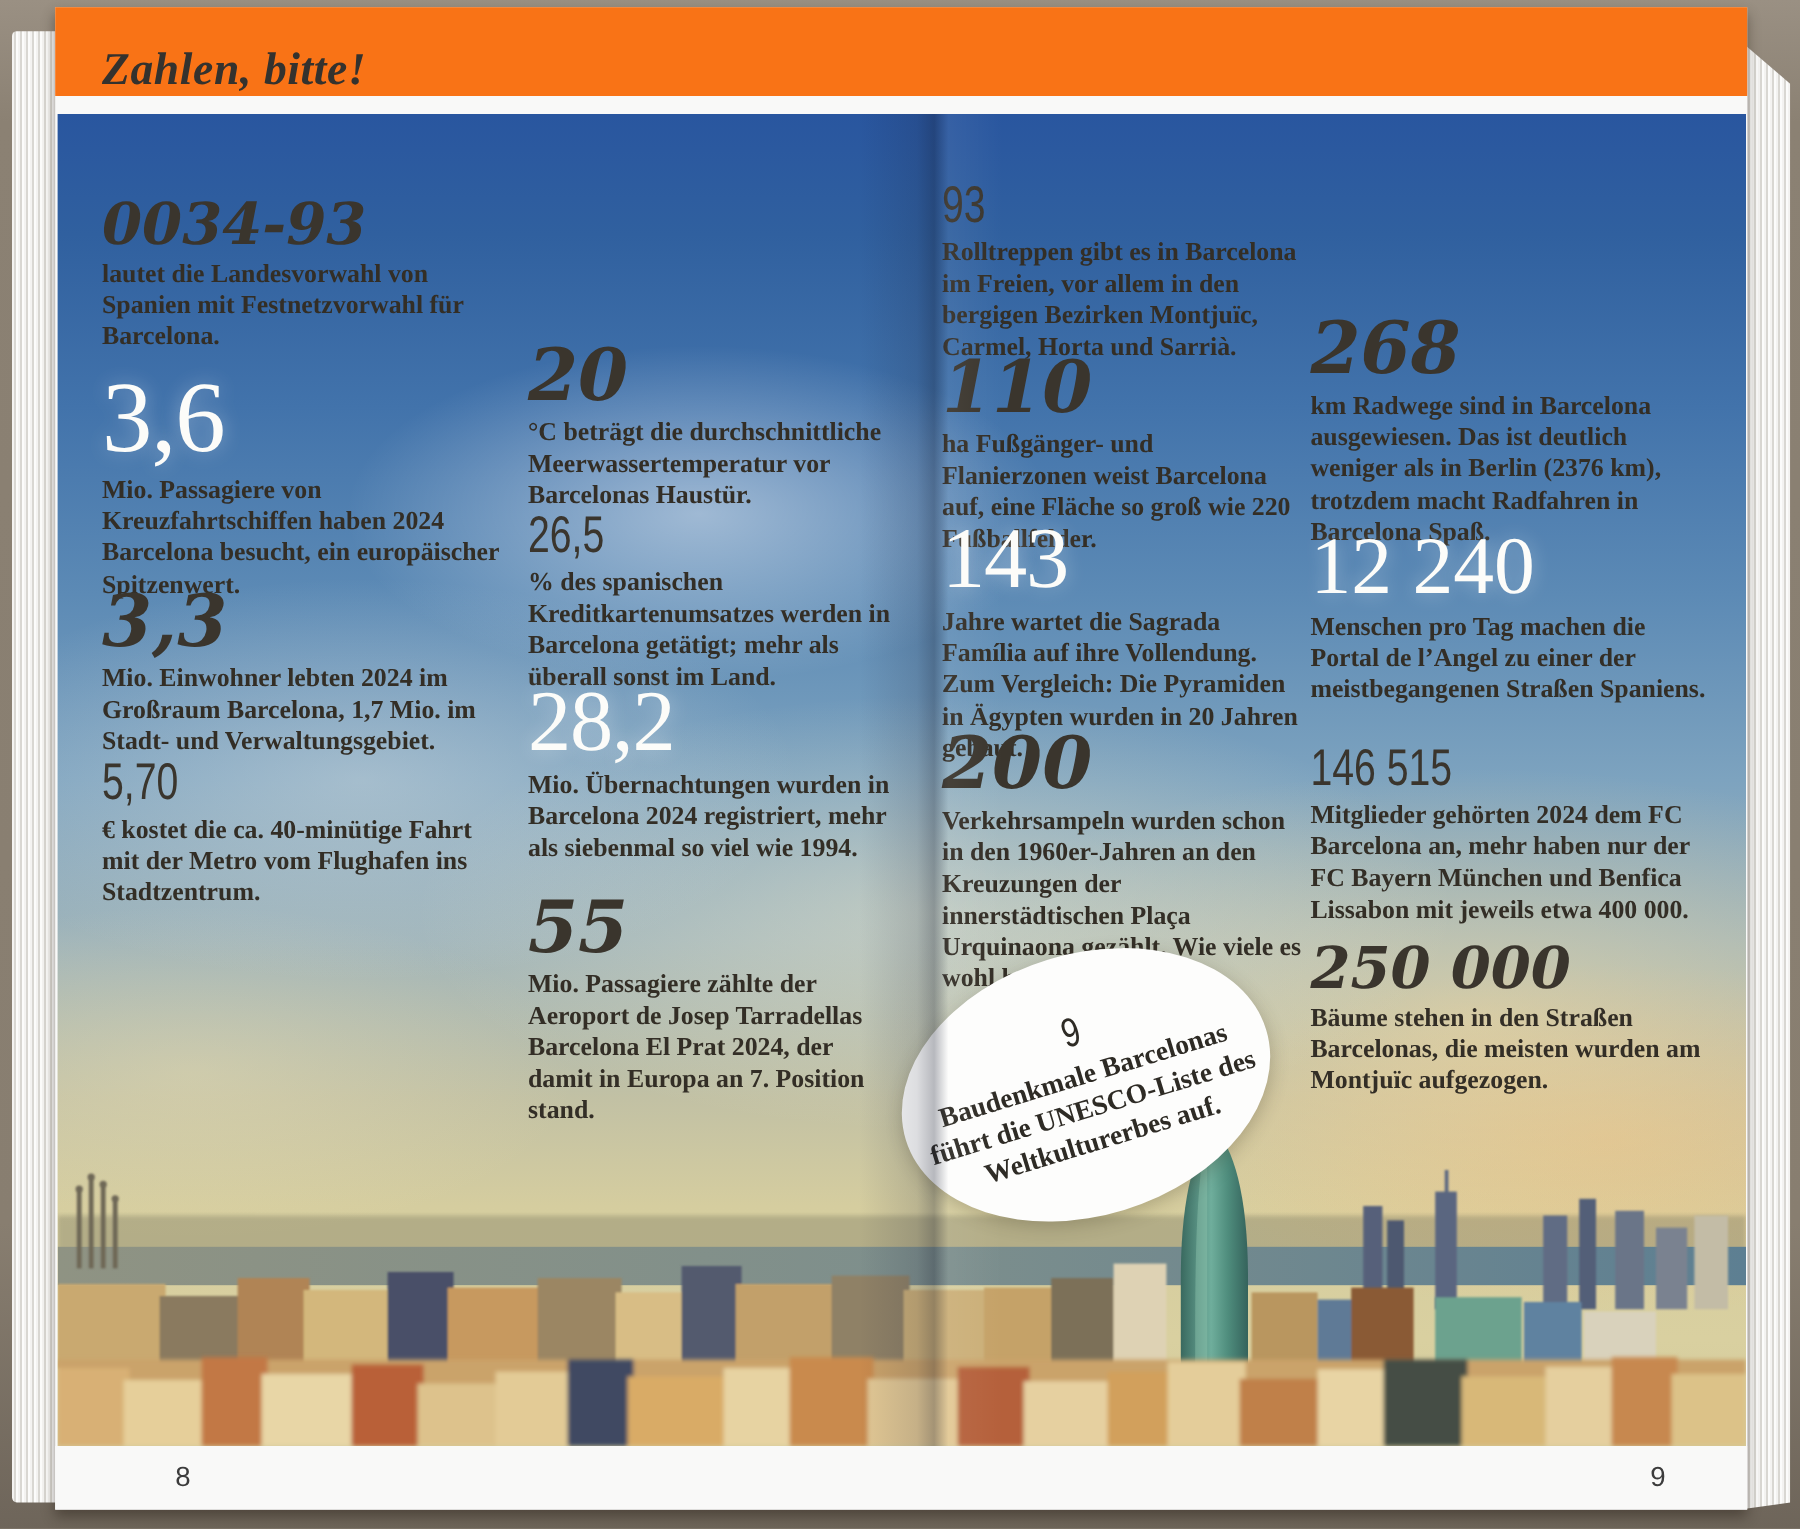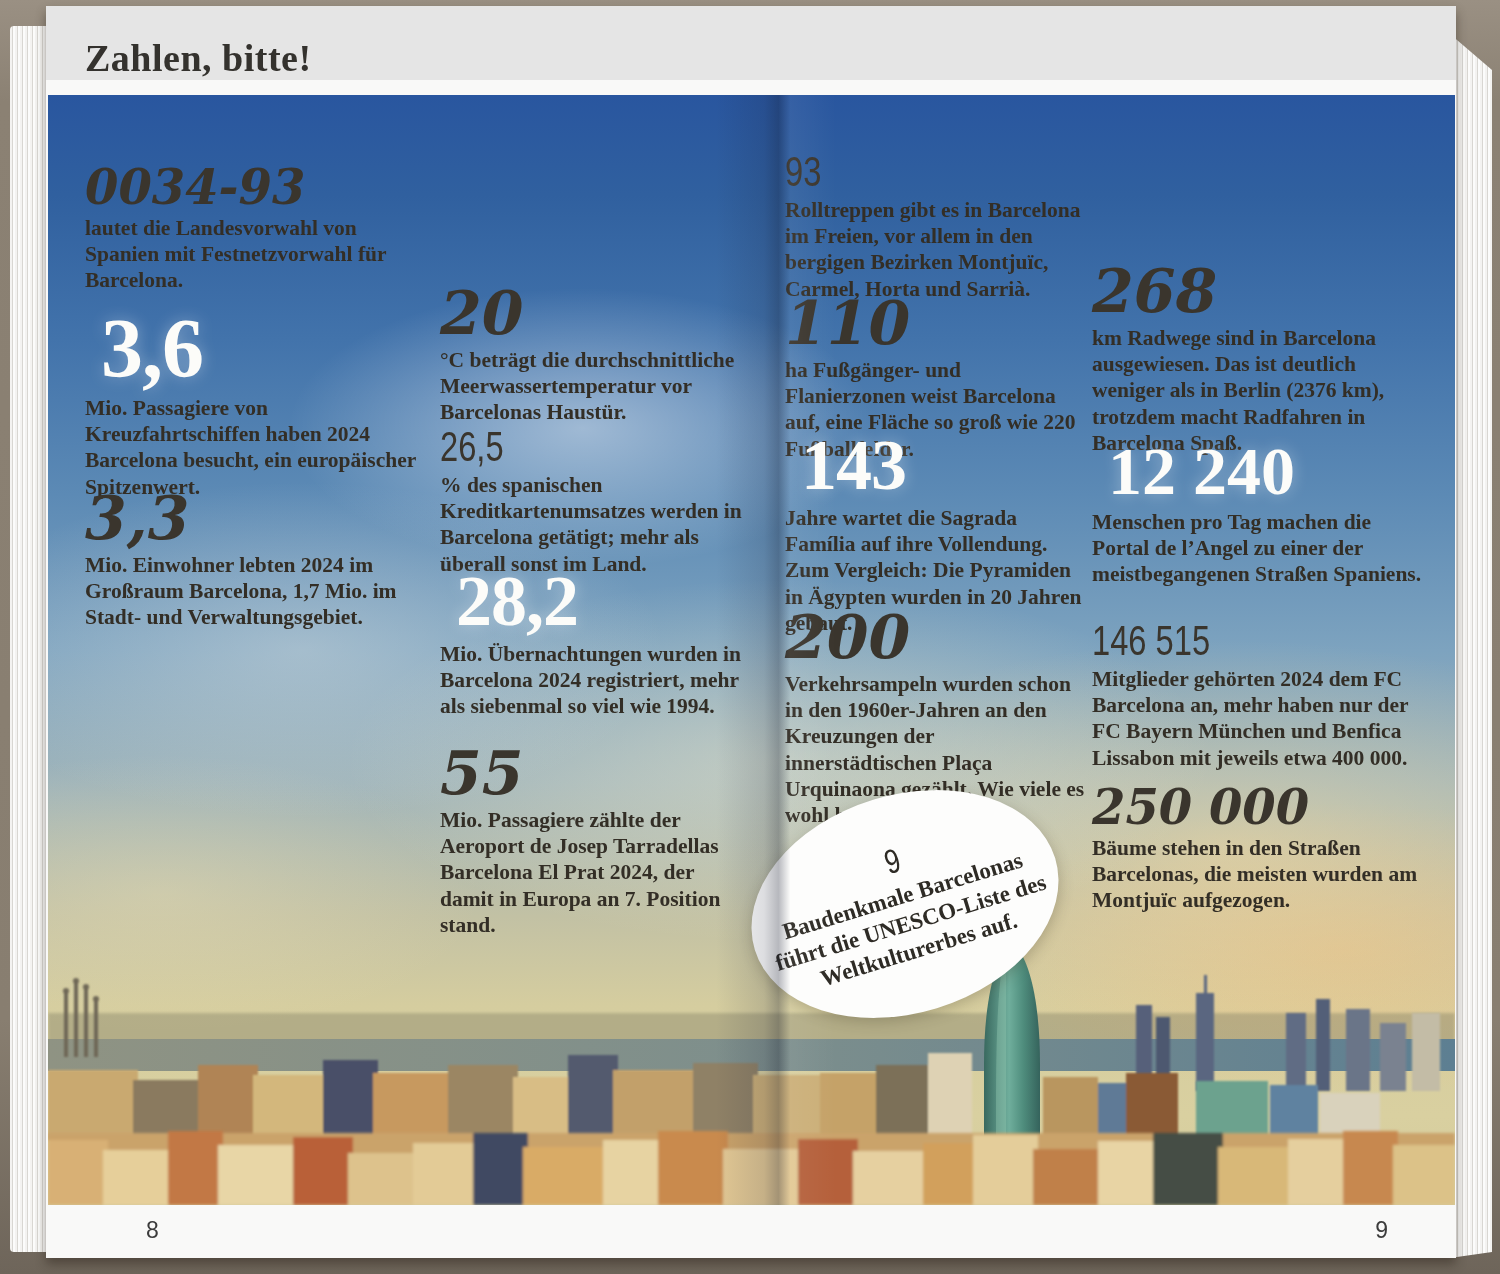--- a/index.html
+++ b/index.html
@@ -7,21 +7,21 @@
          background:linear-gradient(180deg,#9a9083 0%,#8b8173 8%,#887e70 80%,#6e655a 100%);
          font-family:"Liberation Serif",serif;}
   
   .edge{position:absolute;background:repeating-linear-gradient(90deg,#f4f3f1 0 2px,#d9d7d2 2px 3px,#fcfcfb 3px 5px);}
   .edge-left{left:10px;top:26px;width:38px;height:1226px;border-radius:4px 0 0 4px;}
   .edge-right{left:1450px;top:30px;width:42px;height:1228px;
               clip-path:polygon(0 4px,100% 40px,100% calc(100% - 6px),0 100%);}
   .paper{position:absolute;left:46px;top:6px;width:1410px;height:1252px;background:#f9f9f8;
          box-shadow:0 6px 10px rgba(40,32,22,.45);}
   
-  .headband{position:absolute;left:0;top:0;width:100%;height:74px;background:#e5e5e5;}
+  .headband{position:absolute;left:0;top:0;width:100%;height:74px;background:#f97316;font-style:italic;}
   .title{position:absolute;left:39px;top:30px;font-size:38px;font-weight:600;color:#34322e;letter-spacing:.5px;}
   .footband{position:absolute;left:0;bottom:0;width:100%;height:53px;background:#f9f9f8;}
   .pagenum{position:absolute;top:12px;font-family:"Liberation Sans",sans-serif;font-size:23px;color:#3c3c3c;}
   .pagenum.left{left:100px;}
   .pagenum.right{right:68px;}
   
   .photo{position:absolute;left:2px;top:89px;width:1407px;height:1110px;overflow:hidden;
     background:
       radial-gradient(420px 200px at 38% 30%, rgba(255,255,255,.45), rgba(255,255,255,0) 70%),
       radial-gradient(520px 240px at 18% 50%, rgba(230,232,228,.38), rgba(255,255,255,0) 70%),
@@ -34,22 +34,22 @@
   .gutter{position:absolute;left:668px;top:0;width:120px;height:100%;
     background:linear-gradient(90deg,rgba(25,30,55,0) 0%,rgba(25,30,55,.14) 40%,rgba(20,25,45,.30) 52%,
                rgba(255,255,255,.06) 62%,rgba(25,30,55,0) 100%);z-index:6;pointer-events:none;}
   .skyline{position:absolute;left:0;bottom:0;width:1407px;height:300px;z-index:1;}
   
   .stat{position:absolute;z-index:4;color:#332e26;}
   .stat .txt{font-size:21.5px;font-weight:bold;line-height:1.22;margin-top:4px;color:#332e26;}
   .num-italic{font-family:"DejaVu Serif",serif;font-style:italic;font-weight:600;
               font-size:60px;line-height:1;color:#3a352d;}
   .num-italic.sm{font-size:48px;}
-  .num-white{font-weight:bold;font-size:72px;line-height:1;color:#fcfcf9;letter-spacing:-1px;
-             text-shadow:0 0 16px rgba(255,255,255,.35);margin-left:16px;}
+  .num-white{font-weight:normal;font-size:72px;line-height:1;color:#fcfcf9;letter-spacing:-1px;
+             text-shadow:0 0 16px rgba(255,255,255,.35);}
   .num-white.xl{font-size:84px;}
   .num-white.lg{font-size:68px;letter-spacing:0;}
   .num-sans{font-family:"Liberation Sans",sans-serif;font-weight:400;font-size:43px;line-height:1;
             color:#3a352d;display:inline-block;transform:scaleX(.76);transform-origin:0 50%;}
   
   .badge{position:absolute;left:700px;top:700px;width:314px;height:218px;z-index:5;
          background:#fdfdfc;border-radius:50%;transform:rotate(-17deg);
          box-shadow:0 4px 14px rgba(60,50,30,.25);
          display:flex;flex-direction:column;align-items:center;justify-content:center;text-align:center;}
   .badge .b-num{font-family:"Liberation Sans",sans-serif;font-size:34px;color:#2e2b25;
@@ -180,20 +180,24 @@
         <div class="txt">lautet die Landesvorwahl von Spanien mit Festnetzvorwahl für Barcelona.</div>
       </div>
       <div class="stat" style="left:37px;top:212px;width:335px;">
         <div class="num-white xl">3,6</div>
         <div class="txt">Mio. Passagiere von Kreuzfahrtschiffen haben 2024 Barcelona besucht, ein europäischer Spitzenwert.</div>
       </div>
       <div class="stat" style="left:37px;top:393px;width:340px;">
         <div class="num-italic">3,3</div>
         <div class="txt">Mio. Einwohner lebten 2024 im Großraum Barcelona, 1,7 Mio. im Stadt- und Verwaltungsgebiet.</div>
       </div>
+      <div class="stat" style="left:37px;top:536px;width:330px;">
+        <div class="num-sans">5,70</div>
+        <div class="txt">€ kostet die ca. 40-minütige Fahrt mit der Metro vom Flughafen ins Stadtzentrum.</div>
+      </div>
 
       <div class="stat" style="left:392px;top:188px;width:305px;">
         <div class="num-italic">20</div>
         <div class="txt">°C beträgt die durchschnittliche Meerwassertemperatur vor Barcelonas Haustür.</div>
       </div>
       <div class="stat" style="left:392px;top:330px;width:305px;">
         <div class="num-sans">26,5</div>
         <div class="txt">% des spanischen Kreditkartenumsatzes werden in Barcelona getätigt; mehr als überall sonst im Land.</div>
       </div>
       <div class="stat" style="left:392px;top:470px;width:305px;">

